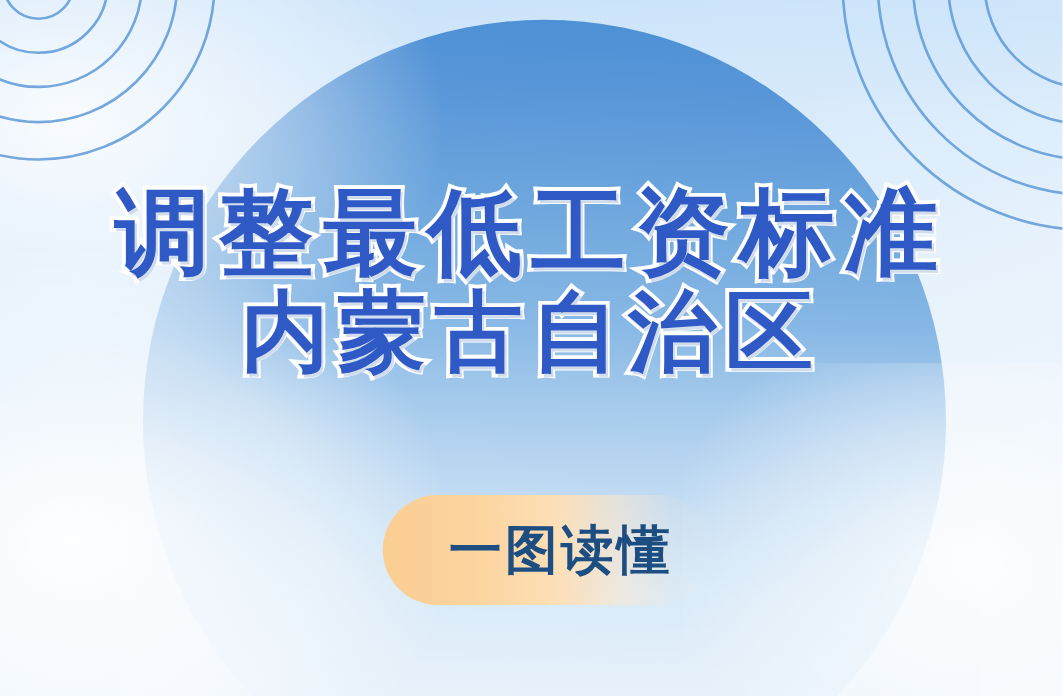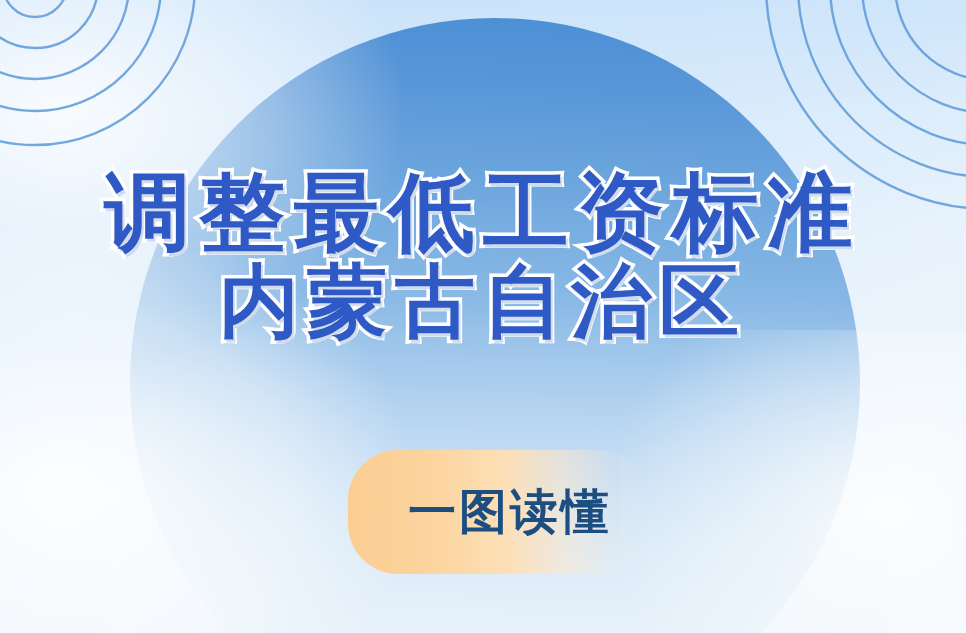--- a/index.html
+++ b/index.html
@@ -102,21 +102,21 @@
   }
   .title-line-1 { font-size: 80px; }
   .title-line-2 { font-size: 86px; margin-top: 6px; }
 
   
   .badge-wrap {
     position: absolute;
     left: 348px;
     top: 450px;
     width: 300px;
-    height: 124px;
+    height: 100px;
     text-decoration: underline;
   }
   .badge-pill {
     position: absolute;
     inset: 0;
     border-radius: 50px;
     background: linear-gradient(90deg,
        #fbcd92 0%,
        #fcd49f 28%,
        #fddfb6 52%,

